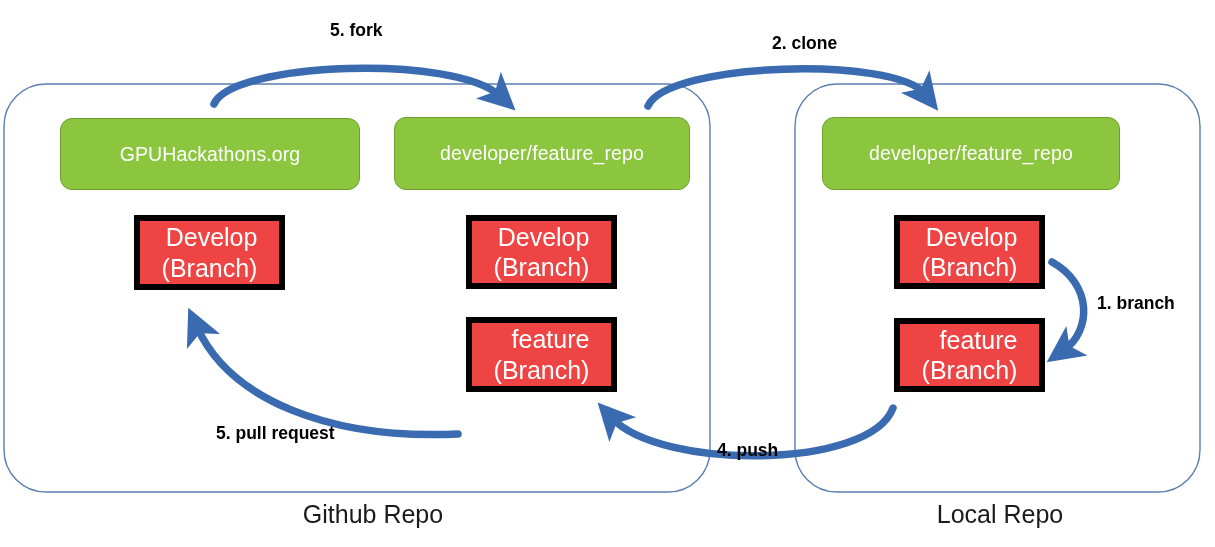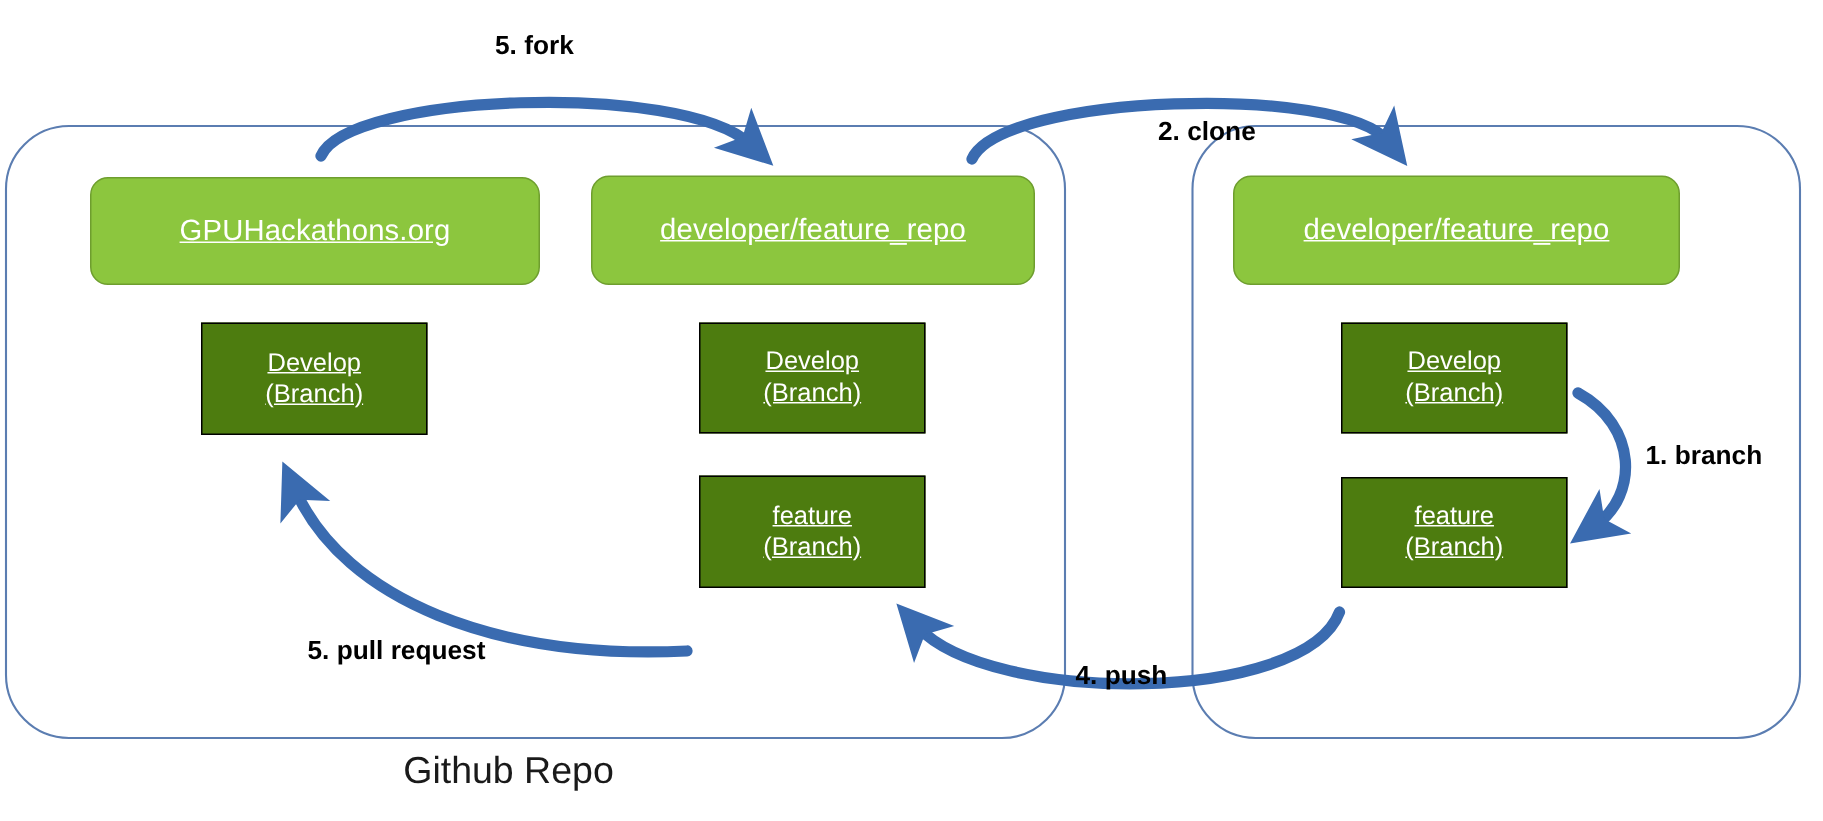--- a/index.html
+++ b/index.html
@@ -22,38 +22,37 @@
     left: 0;
     top: 0;
     width: 1215px;
     height: 547px;
   }
   .node {
     position: absolute;
     display: flex;
     align-items: center;
     justify-content: center;
-    text-align: center;
+    text-align: right;
     color: #ffffff;
     box-sizing: border-box;
     z-index: 3;
-    text-decoration: underline;
   }
   .repo-node {
     background: #8CC63E;
     border: 1px solid #6E9E2E;
     border-radius: 12px;
     font-size: 19.5px;
     line-height: 1.25;
     letter-spacing: 0.1px;
   }
   .branch-node {
-    background: #4d7c0f;
-    border: 1px solid #000000;
-    font-size: 17px;
+    background: #ef4444;
+    border: 6px solid #000000;
+    font-size: 25px;
     line-height: 1.22;
     white-space: pre-line;
   }
   .container-label {
     position: absolute;
     color: #1a1a1a;
     font-size: 25px;
     text-align: center;
     z-index: 3;
   }
@@ -125,24 +124,25 @@
 (Branch)</span>
   </div>
 
   <div class="node branch-node" style="left:894px; top:318px; width:151px; height:74px;">
     <span>feature
 (Branch)</span>
   </div>
 
   <div class="step-label" style="left:330px; top:20px;">5. fork</div>
 
-  <div class="step-label" style="left:772px; top:33px;margin-top:44px;">2. clone</div>
+  <div class="step-label" style="left:772px; top:33px;">2. clone</div>
 
   <div class="step-label" style="left:1097px; top:293px;">1. branch</div>
 
   <div class="step-label" style="left:717px; top:440px;">4. push</div>
 
-  <div class="step-label" style="left:205px; top:423px;">5. pull request</div>
+  <div class="step-label" style="left:216px; top:423px;">5. pull request</div>
 
-  <div class="container-label" style="left:169px; top:500px; width:340px;">Github Repo</div>
+  <div class="container-label" style="left:203px; top:500px; width:340px;">Github Repo</div>
 
+  <div class="container-label" style="left:830px; top:500px; width:340px;">Local Repo</div>
 
 </div>
 
 </body></html>

